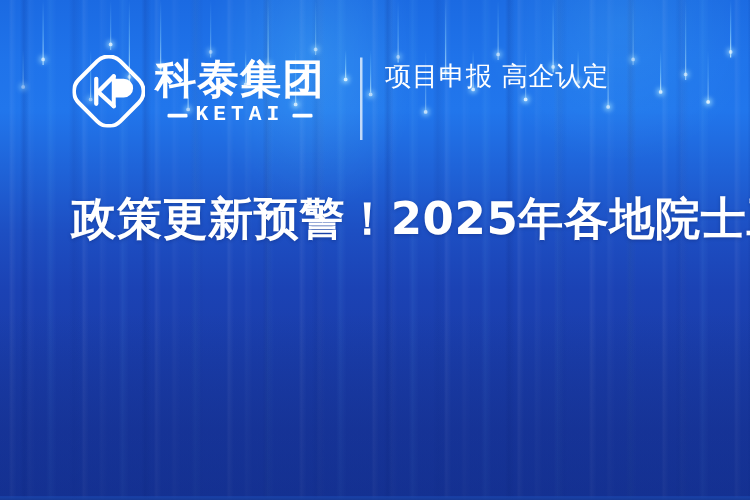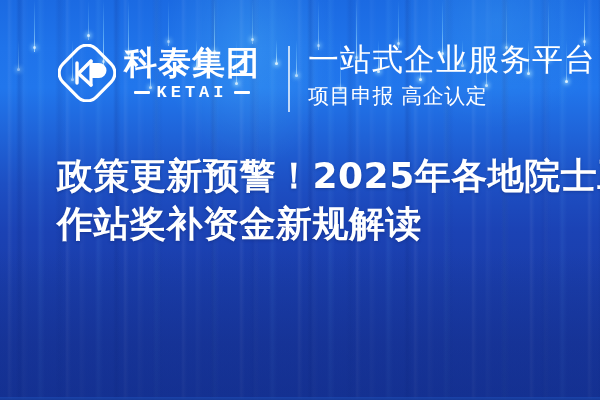--- a/index.html
+++ b/index.html
@@ -306,23 +306,21 @@
           <span class="logo-dash"></span>
           <span class="logo-en">KETAI</span>
           <span class="logo-dash"></span>
         </div>
       </div>
     </div>
 
     <div class="divider"></div>
 
     <div class="tagline-block">
-      <div class="tagline-main">一站式企业服务平台</div>
       <div class="tagline-sub">项目申报 高企认定</div>
     </div>
   </div>
 
   <div class="title-block">
     <div class="title-line">政策更新预警！2025年各地院士工</div>
-    <div class="title-line">作站奖补资金新规解读</div>
   </div>
 
 </div>
 
 </body></html>

